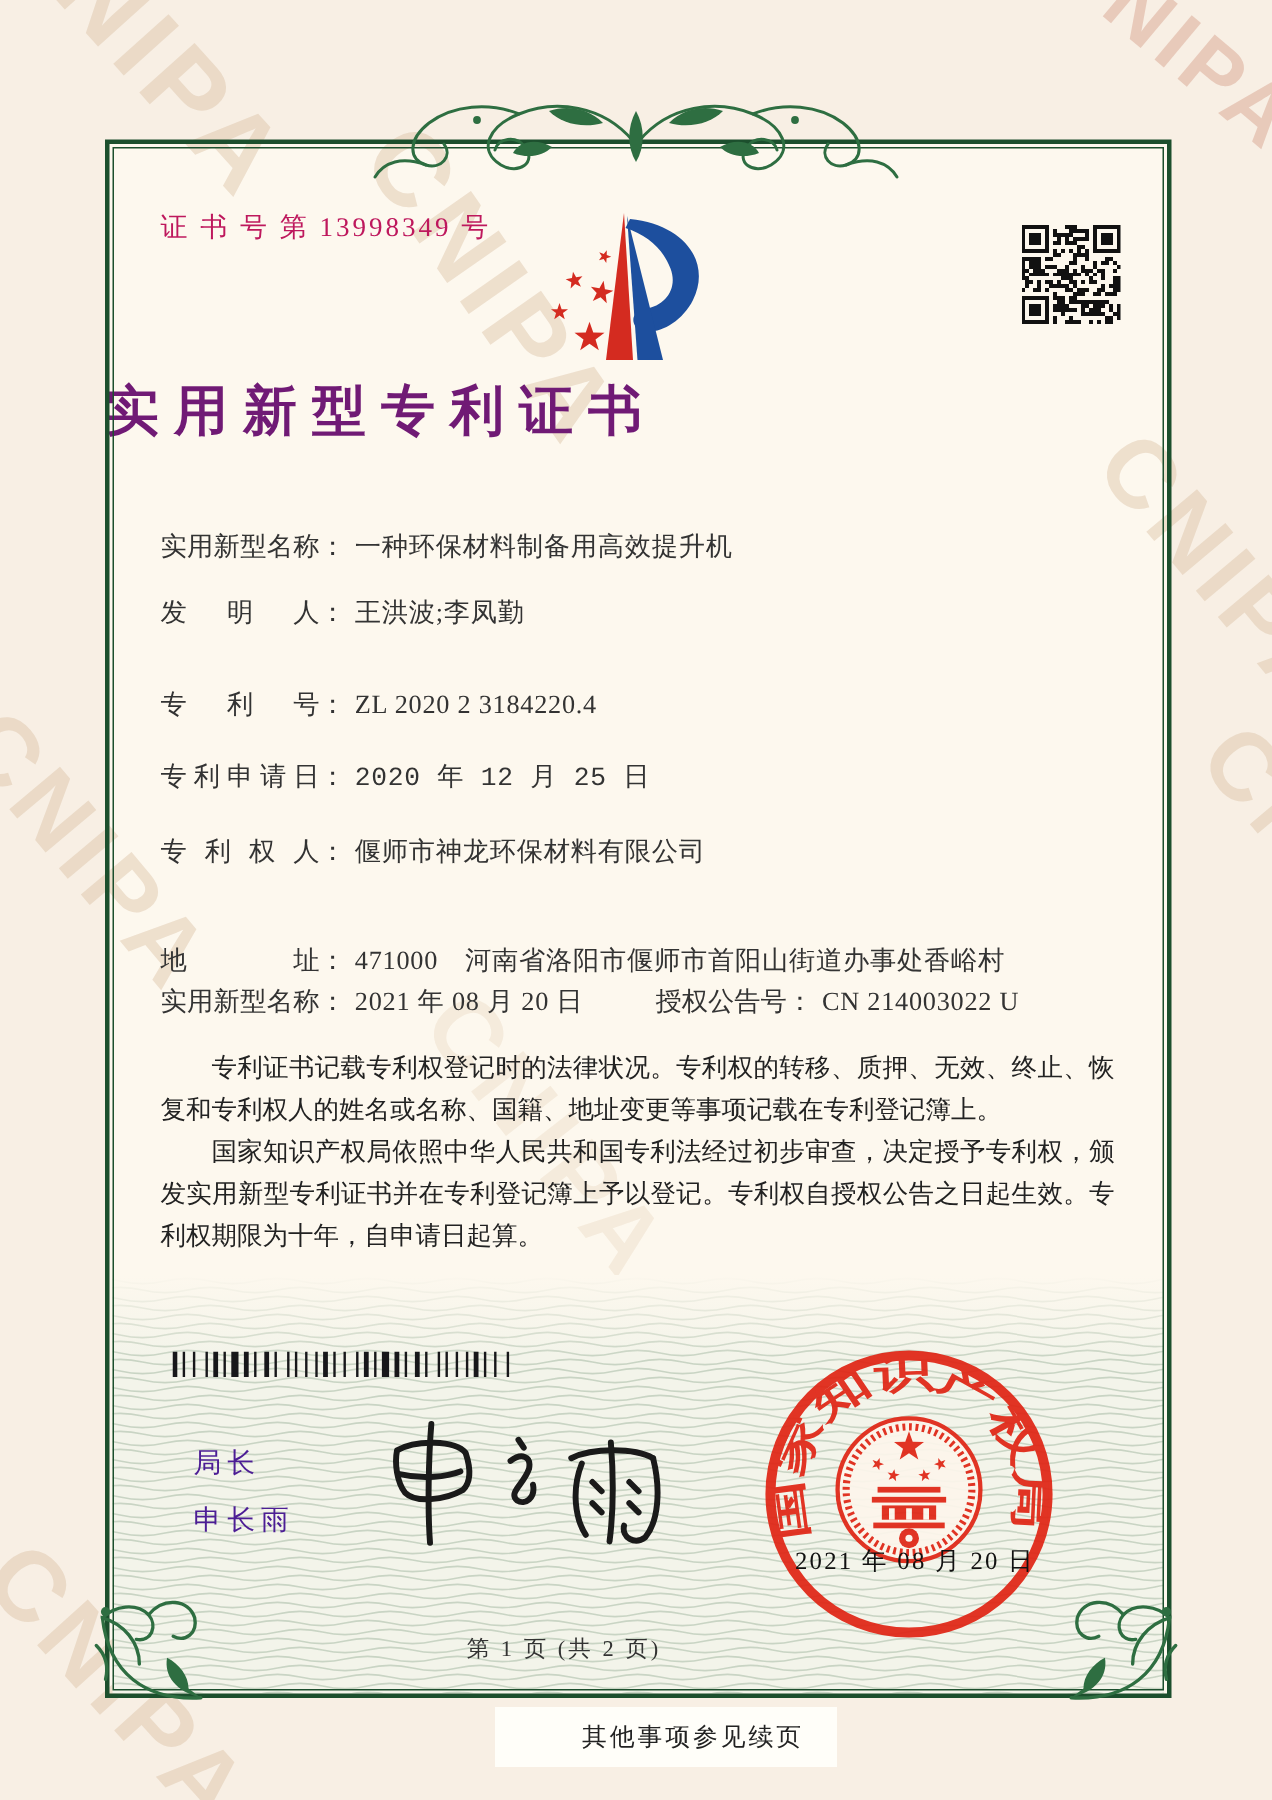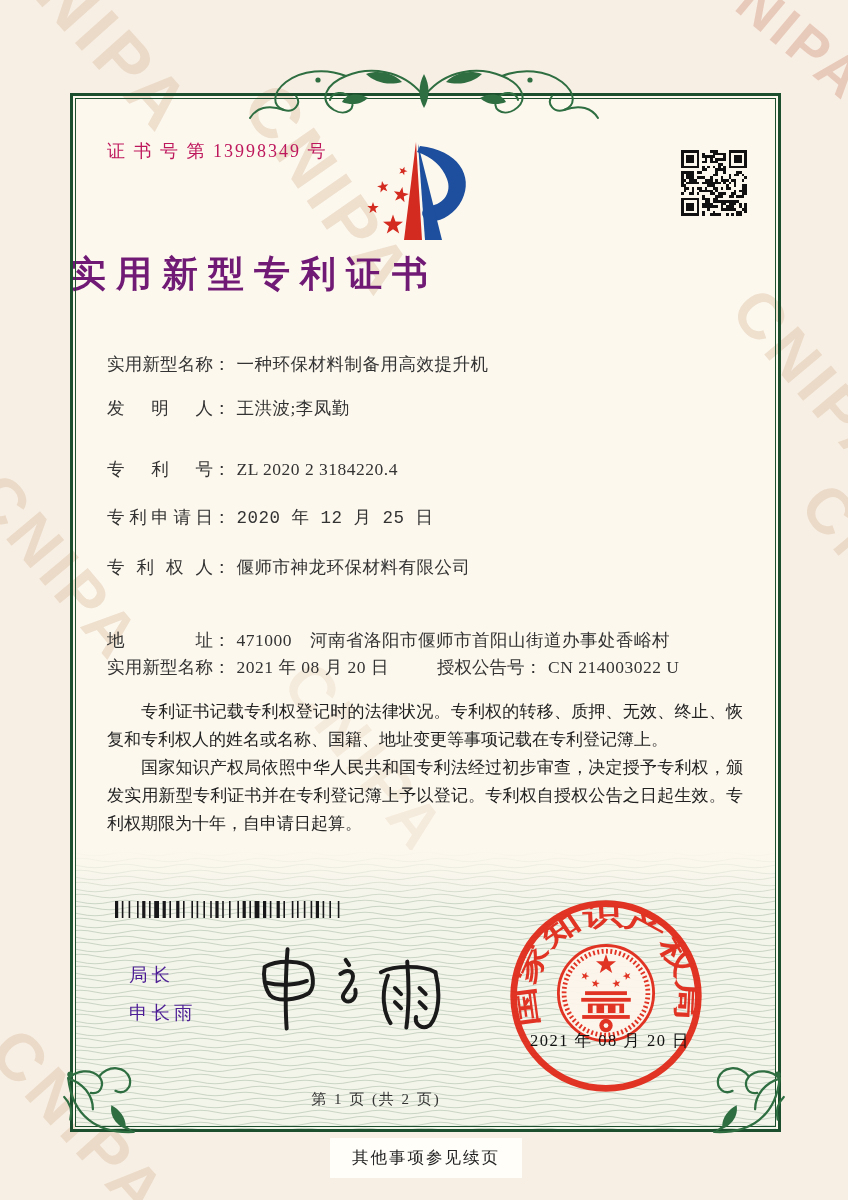--- a/index.html
+++ b/index.html
@@ -44,21 +44,21 @@
   
   .barcode{position:absolute;left:115px;top:901px;z-index:2;}
   .signer{position:absolute;left:101px;z-index:2;font-size:18.5px;color:#4c1d95;letter-spacing:4px;margin-left:28px;}
   .sig{position:absolute;left:233px;top:938px;z-index:2;}
   .seal{position:absolute;left:506px;top:896px;z-index:2;}
   .seal-date{position:absolute;left:512px;top:1030px;width:196px;text-align:center;
              font-size:16.5px;color:#111;letter-spacing:1.5px;z-index:3;}
   .page-info{position:absolute;left:70px;top:1090px;width:612px;text-align:center;
              font-size:15px;color:#333;z-index:2;letter-spacing:2px;}
   .note-box{position:absolute;left:330px;top:1138px;width:192px;height:40px;background:#fffef9;
-            z-index:2;text-align:center;line-height:40px;font-size:16.5px;color:#222;letter-spacing:2px;}
+            z-index:2;text-align:center;line-height:40px;font-size:16.5px;color:#222;letter-spacing:2px;padding-left:36px;}
 </style>
 </head>
 <body>
 
 <div class="page">
 
   <div class="inner-bg"></div>
 
   <div class="wm" style="left:-28px;top:-12px;font-size:72px;transform:rotate(48deg);">CNIPA</div>
   <div class="wm" style="left:208px;top:150px;font-size:70px;transform:rotate(55deg);">CNIPA</div>

